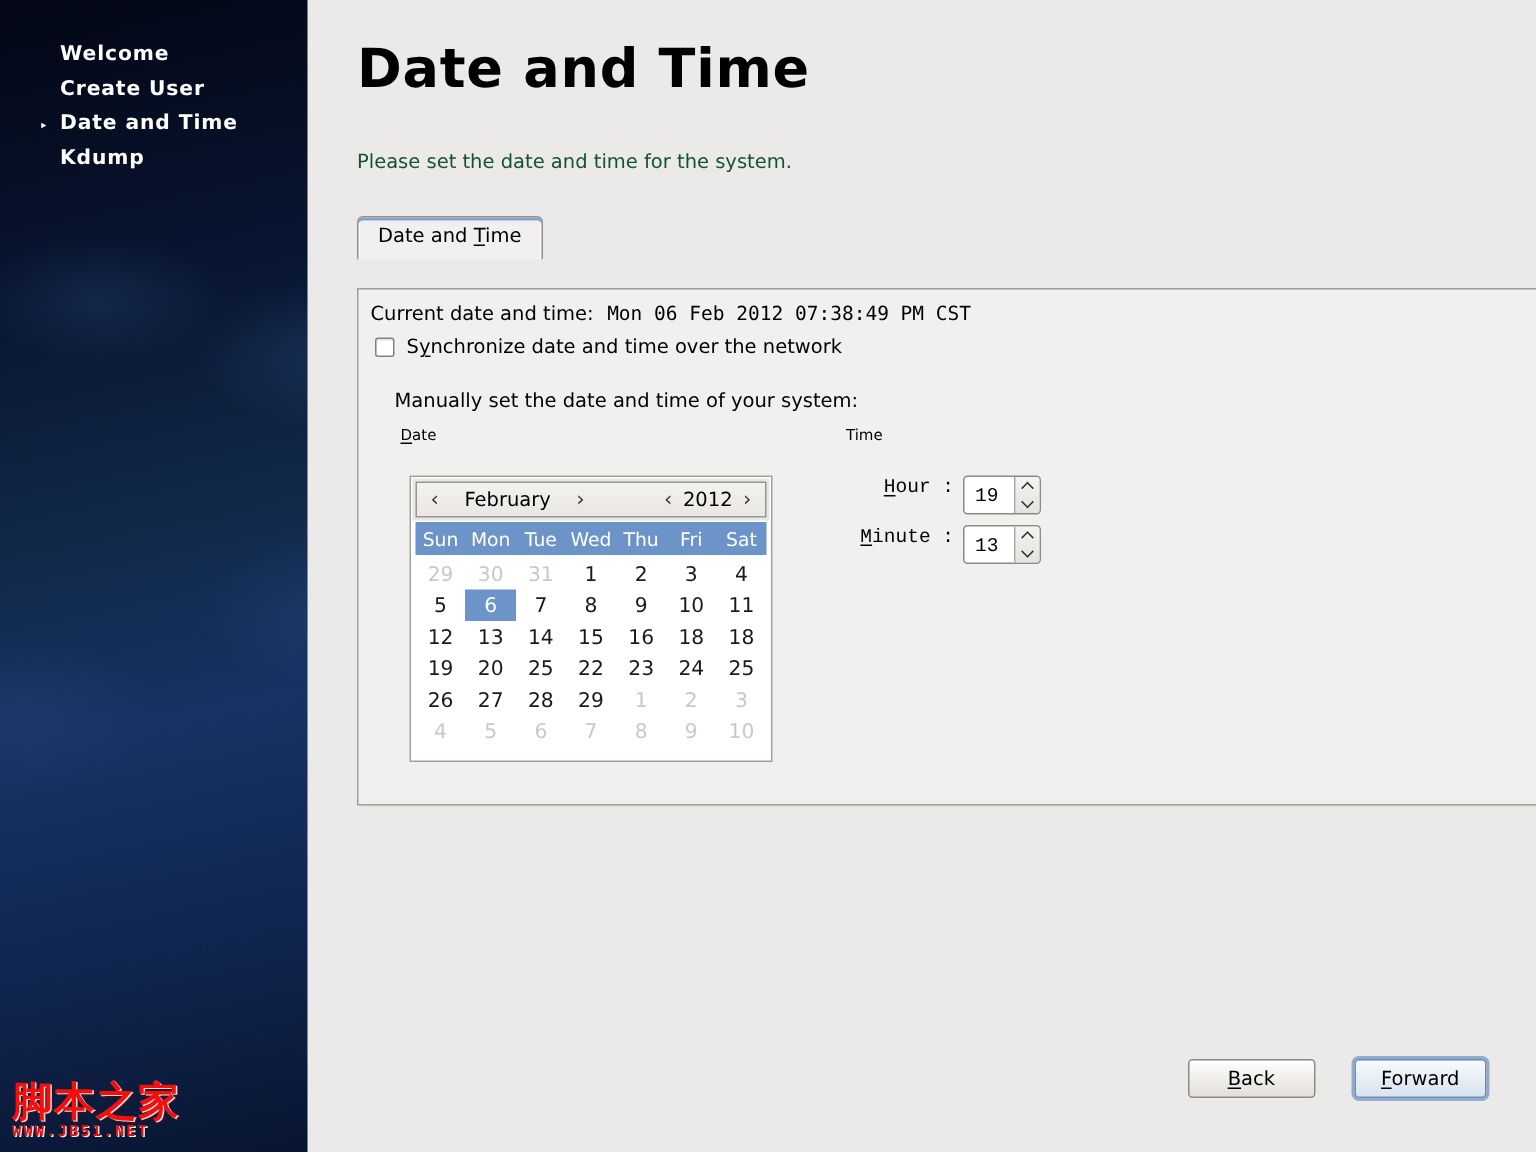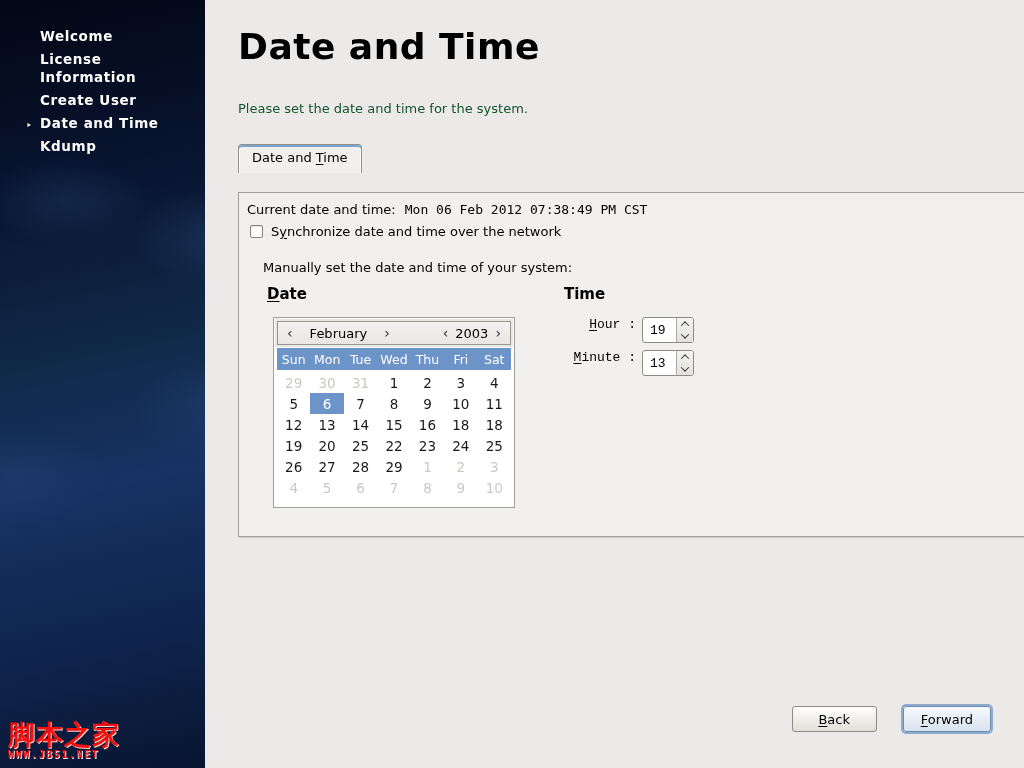--- a/index.html
+++ b/index.html
@@ -61,21 +61,21 @@
   .mono { font-family:"DejaVu Sans Mono","Liberation Mono",monospace; font-size:13px; }
 
   .sync-row { position:absolute; left:11px; top:31px; display:flex; align-items:center; gap:8px; }
   .checkbox {
     width:13px; height:13px; background:#fff; border:1px solid #84827e; border-radius:2px;
     box-shadow:inset 0 1px 1px rgba(0,0,0,0.12); display:inline-block;
   }
 
   .manual-label { position:absolute; left:24px; top:67px; }
 
-  .section-label { position:absolute; top:92px; font-weight:bold; font-size:15px; }
+  .section-label { position:absolute; top:92px; font-weight:normal; font-size:10px; }
   .date-label { left:28px; }
   .time-label { left:325px; }
 
   
   .calendar {
     position:absolute; left:34px; top:124px; width:242px;
     background:#fff; border:1px solid #a09f9a;
     box-shadow:inset 0 0 0 1px #fdfdfc;
   }
   .cal-top { background:#e9e7e4; margin:1px; padding:2px; }
@@ -128,21 +128,20 @@
   }
 </style>
 </head>
 <body>
 
 <div class="app">
 
   <aside class="sidebar">
     <nav class="nav">
       <div class="nav-item">Welcome</div>
-      <div class="nav-item">License Information</div>
       <div class="nav-item">Create User</div>
       <div class="nav-item">
         <span class="marker">‣</span><span>Date and Time</span>
       </div>
       <div class="nav-item">Kdump</div>
     </nav>
     <div class="watermark">
       <div class="wm-title">脚本之家</div>
       <div class="wm-url">www.jb51.net</div>
     </div>
@@ -173,21 +172,21 @@
       <div class="calendar">
         <div class="cal-top">
           <div class="cal-head">
             <div class="cal-nav-group">
               <span class="cal-arrow">‹</span>
               <span class="cal-month">February</span>
               <span class="cal-arrow">›</span>
             </div>
             <div class="cal-nav-group">
               <span class="cal-arrow">‹</span>
-              <span class="cal-year">2003</span>
+              <span class="cal-year">2012</span>
               <span class="cal-arrow">›</span>
             </div>
           </div>
         </div>
         <div class="weekdays">
           <span class="weekday">Sun</span>
           <span class="weekday">Mon</span>
           <span class="weekday">Tue</span>
           <span class="weekday">Wed</span>
           <span class="weekday">Thu</span>

